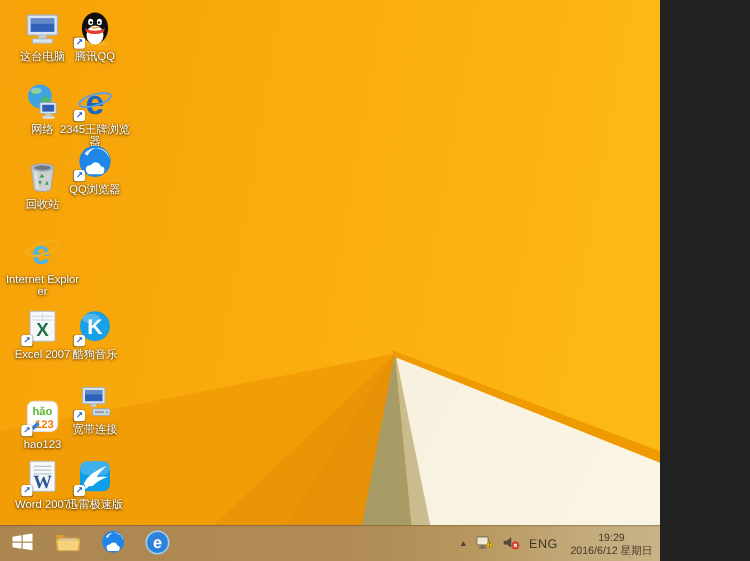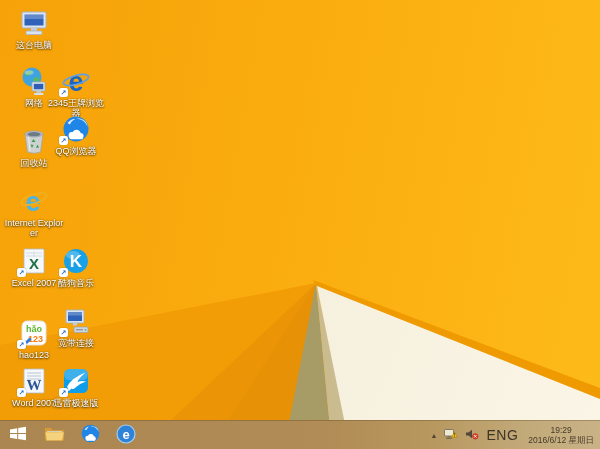--- a/index.html
+++ b/index.html
@@ -1,18 +1,18 @@
 <!DOCTYPE html>
 <html><head>
 <meta charset="utf-8">
 <style>
   html,body{margin:0;padding:0;background:#222;}
   *{box-sizing:border-box;}
   .screen{
-    position:relative;width:600px;height:449px;overflow:hidden;
+    position:relative;width:528px;height:449px;overflow:hidden;
     font-family:"Liberation Sans","DejaVu Sans",sans-serif;
   }
   
   .wp{position:absolute;inset:0;}
   .wp-base{background:linear-gradient(100deg,#f6a208 0%,#faac0e 45%,#fcb414 75%,#fdbb18 100%);}
   .wp-f1{background:#f29d05;clip-path:polygon(316px 283px,0px 345px,0px 449px,140px 449px);}
   .wp-f2{background:#eb9506;clip-path:polygon(316px 283px,140px 449px,286px 449px);}
   .wp-f3{background:#e79106;clip-path:polygon(316px 283px,210px 449px,286px 449px);}
   .wp-edge{background:#ef9a01;clip-path:polygon(313px 280px,600px 388px,600px 401px,317px 288px);}
   .wp-olive{background:#a79b66;clip-path:polygon(316px 283px,284px 449px,332px 449px);}
@@ -32,21 +32,21 @@
   
   .taskbar{position:absolute;left:0;right:0;bottom:0;height:29px;
            background:linear-gradient(to right,#ac8650 0%,#b18c56 55%,#b8985f 72%,#c2aa7a 88%,#c9b286 100%);
            border-top:1px solid rgba(80,55,20,.30);
            display:flex;align-items:center;}
   .tb-left{display:flex;align-items:center;height:100%;}
   .tb-btn{width:36px;height:100%;display:flex;align-items:center;justify-content:center;
           background:none;border:0;padding:0;cursor:pointer;}
   .tb-tray{position:absolute;right:3px;top:0;height:100%;display:flex;align-items:center;gap:7px;}
   .tray-btn{background:none;border:0;padding:0;display:flex;align-items:center;justify-content:center;cursor:pointer;}
-  .eng{font-size:14px;color:#3e3526;letter-spacing:.5px;}
+  .eng{font-size:10px;color:#3e3526;letter-spacing:.5px;}
   .clock{display:flex;flex-direction:column;align-items:center;justify-content:center;
          font-size:8.5px;line-height:10px;color:#463b29;padding:0 3px;}
   .chev{font-size:7px;color:#4e4433;line-height:7px;}
 </style>
 </head>
 <body>
 
 <div class="screen">
 
   <div class="wp wp-base"></div>
@@ -64,20 +64,38 @@
         <rect x="3" y="4" width="24" height="16" rx="1.5" fill="#dbe4f0" stroke="#a7b3c6" stroke-width="1"></rect>
         <rect x="5.5" y="6.5" width="19" height="11" fill="#2f62b8"></rect>
         <rect x="5.5" y="6.5" width="19" height="4.5" fill="rgba(255,255,255,.25)"></rect>
         <rect x="12" y="20" width="6" height="3" fill="#c2cddc"></rect>
         <rect x="7" y="23" width="16" height="3.5" rx="1" fill="#dbe3ee" stroke="#a7b3c6" stroke-width=".8"></rect>
       </svg>
     </div>
     <div class="lbl">这台电脑</div>
   </div>
 
+  <div class="cell" style="left:46px;top:8px">
+    <div class="art">
+      <svg width="30" height="30" viewBox="0 0 30 30">
+        <ellipse cx="9" cy="27" rx="4.5" ry="2.2" fill="#f2b01e"></ellipse>
+        <ellipse cx="21" cy="27" rx="4.5" ry="2.2" fill="#f2b01e"></ellipse>
+        <ellipse cx="15" cy="14.5" rx="10.5" ry="12.5" fill="#101010"></ellipse>
+        <ellipse cx="15" cy="20" rx="6.8" ry="7.6" fill="#fff"></ellipse>
+        <ellipse cx="11.5" cy="9.5" rx="2" ry="2.6" fill="#fff"></ellipse>
+        <ellipse cx="18.5" cy="9.5" rx="2" ry="2.6" fill="#fff"></ellipse>
+        <circle cx="11.8" cy="10" r="1" fill="#101010"></circle>
+        <circle cx="18.2" cy="10" r="1" fill="#101010"></circle>
+        <path d="M12 12.8 Q15 14.8 18 12.8 L18 14 Q15 16 12 14 z" fill="#f5a31a"></path>
+        <path d="M7 14.5 Q15 18.5 23 14.5 L22 17.5 Q15 21 8 17.5 z" fill="#e23d2e"></path>
+      </svg>
+      <span class="badge">↗</span>
+    </div>
+    <div class="lbl">腾讯QQ</div>
+  </div>
 
   <div class="cell" style="left:4px;top:66px">
     <div class="art">
       <svg width="30" height="30" viewBox="0 0 30 30">
         <circle cx="13" cy="11" r="9.5" fill="#3fa3e0"></circle>
         <path d="M6 8 Q9 4 14 5 Q12 9 8 10 z" fill="#55b961"></path>
         <path d="M15 12 Q19 10 21 14 Q18 17 14 15 z" fill="#55b961"></path>
         <ellipse cx="10" cy="6.5" rx="4.5" ry="2.3" fill="rgba(255,255,255,.35)"></ellipse>
         <rect x="13" y="16" width="13" height="9" rx="1" fill="#dde5f0" stroke="#9aa8bc" stroke-width=".8"></rect>
         <rect x="14.8" y="17.8" width="9.5" height="5.5" fill="#2d5fb4"></rect>

